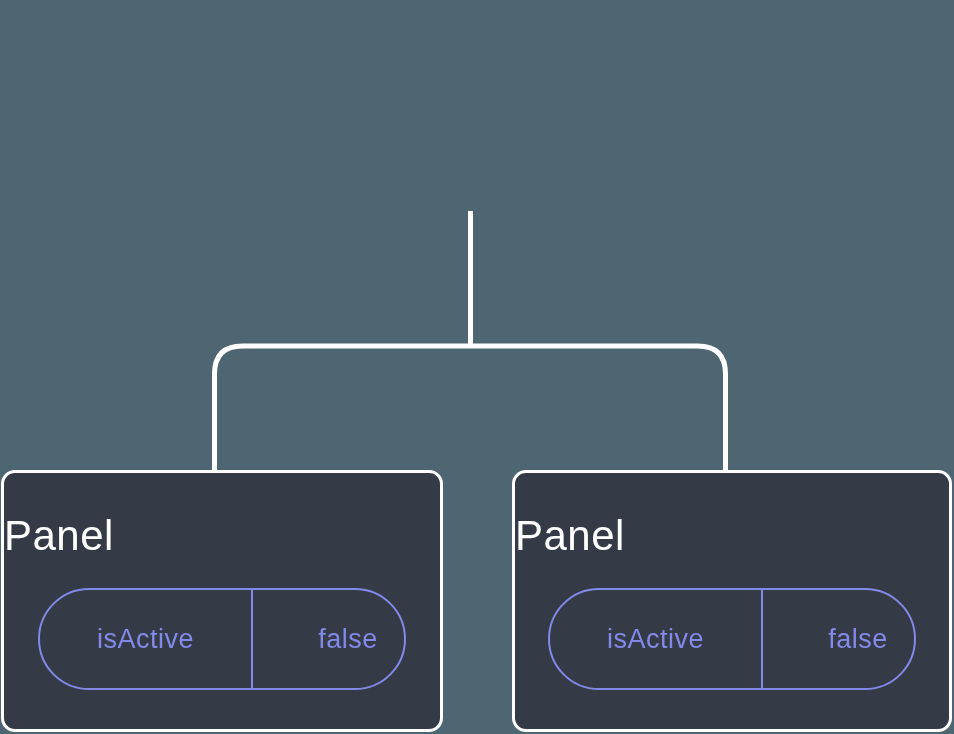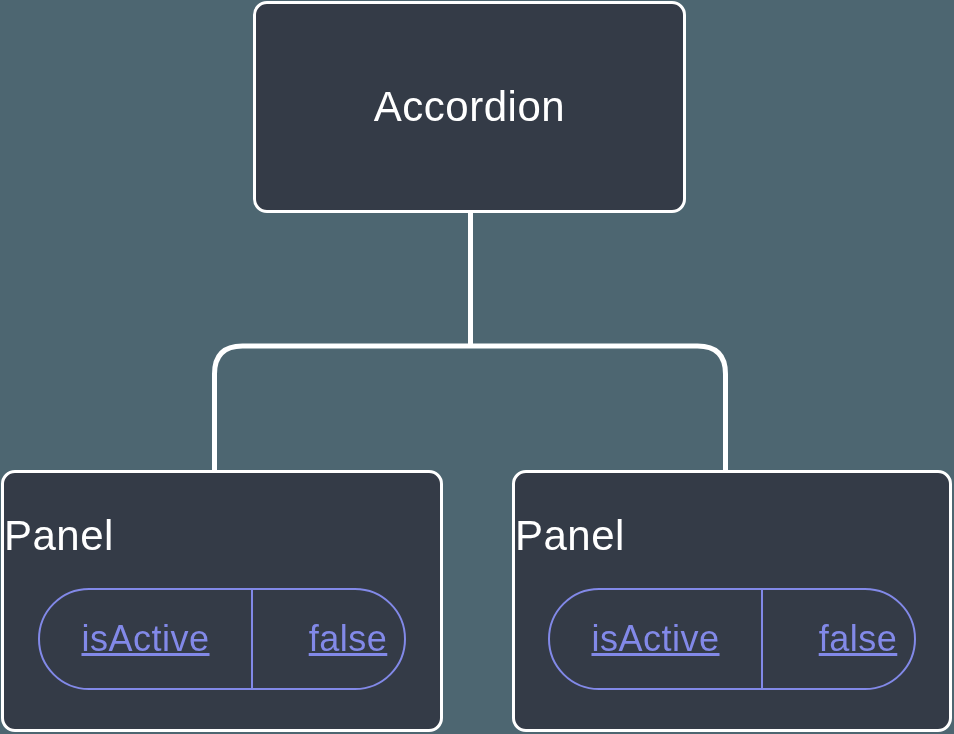--- a/index.html
+++ b/index.html
@@ -75,47 +75,43 @@
     display: flex;
     align-items: stretch;
     overflow: hidden;
   }
 
   .state-cell {
     display: flex;
     align-items: center;
     justify-content: center;
     color: var(--state-accent, #8289E8);
-    font-size: 36px;
+    font-size: 27px;
     font-weight: 400;
     letter-spacing: 0.5px;
-    text-decoration: underline;
   }
   .state-cell--name {
     flex: 0 0 213px;
     border-right: 2.5px solid var(--state-accent, #8289E8);
   }
   .state-cell--value {
     flex: 1 1 auto;
     padding-left: 39px;
   }
 </style>
 </head>
 <body>
 
 <div class="canvas">
 
   <svg class="connectors" width="954" height="734" viewBox="0 0 954 734" aria-hidden="true">
     <path d="M 470.5 211 V 346"></path>
     <path d="M 214.5 471 V 374 Q 214.5 346 242.5 346 H 697.5 Q 725.5 346 725.5 374 V 471"></path>
   </svg>
 
-  <div class="node node--root">
-    <span class="node-label">Accordion</span>
-  </div>
 
   <div class="node node--panel-left">
     <div class="panel-title">Panel</div>
     <div class="state-pill">
       <span class="state-cell state-cell--name">isActive</span>
       <span class="state-cell state-cell--value">false</span>
     </div>
   </div>
 
   <div class="node node--panel-right">

